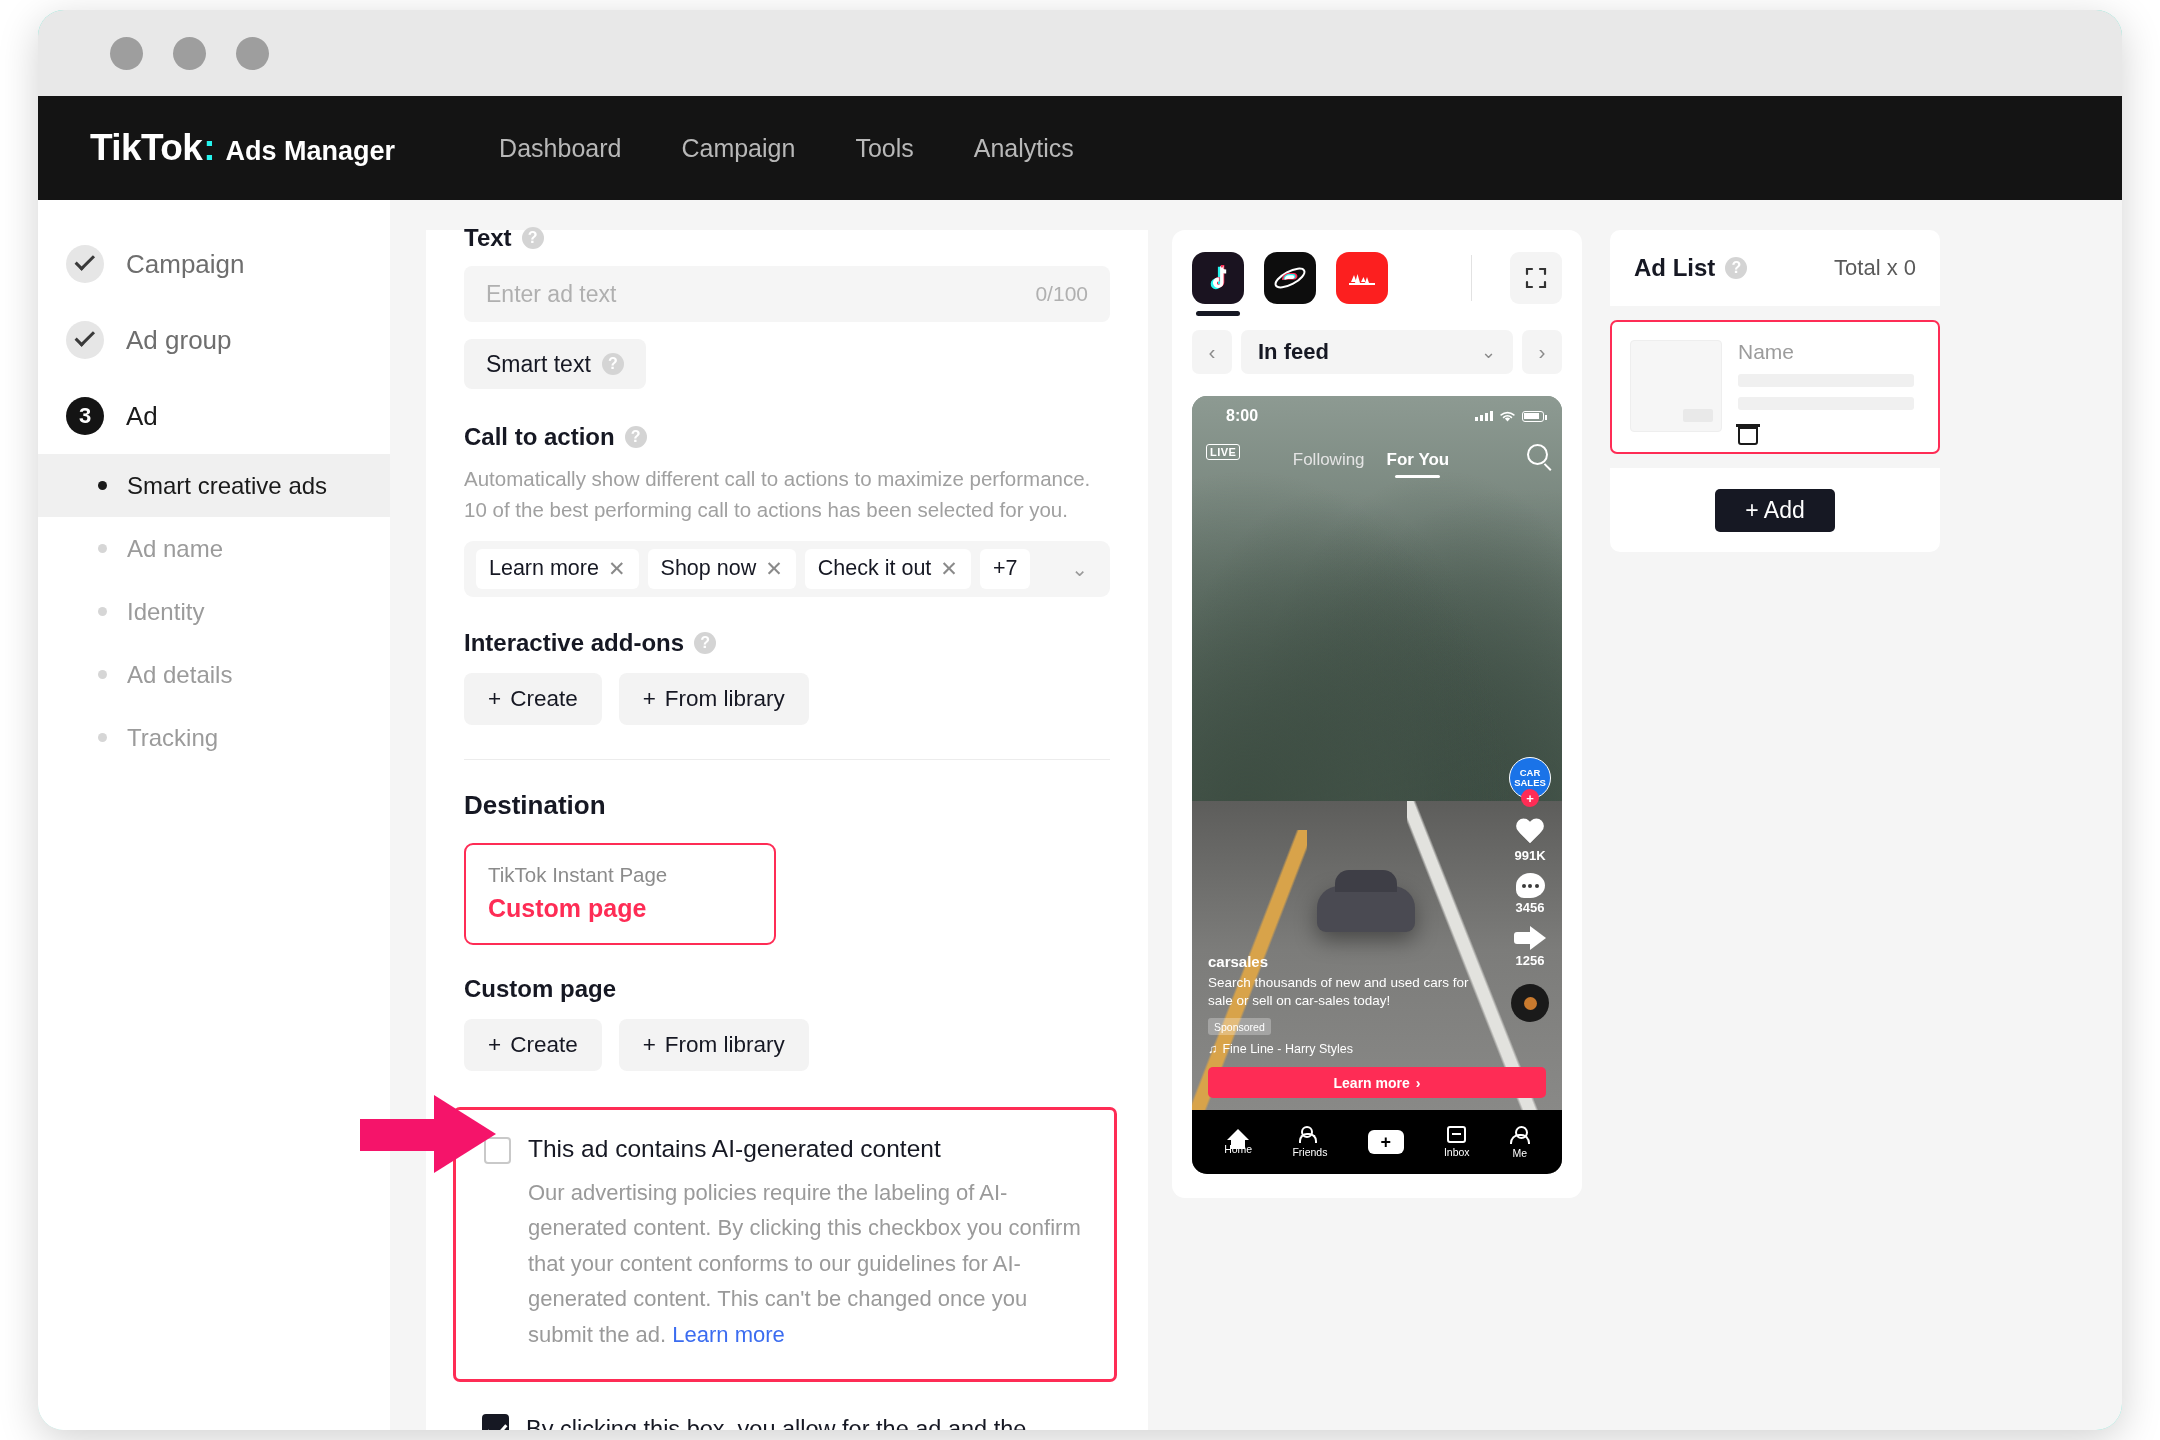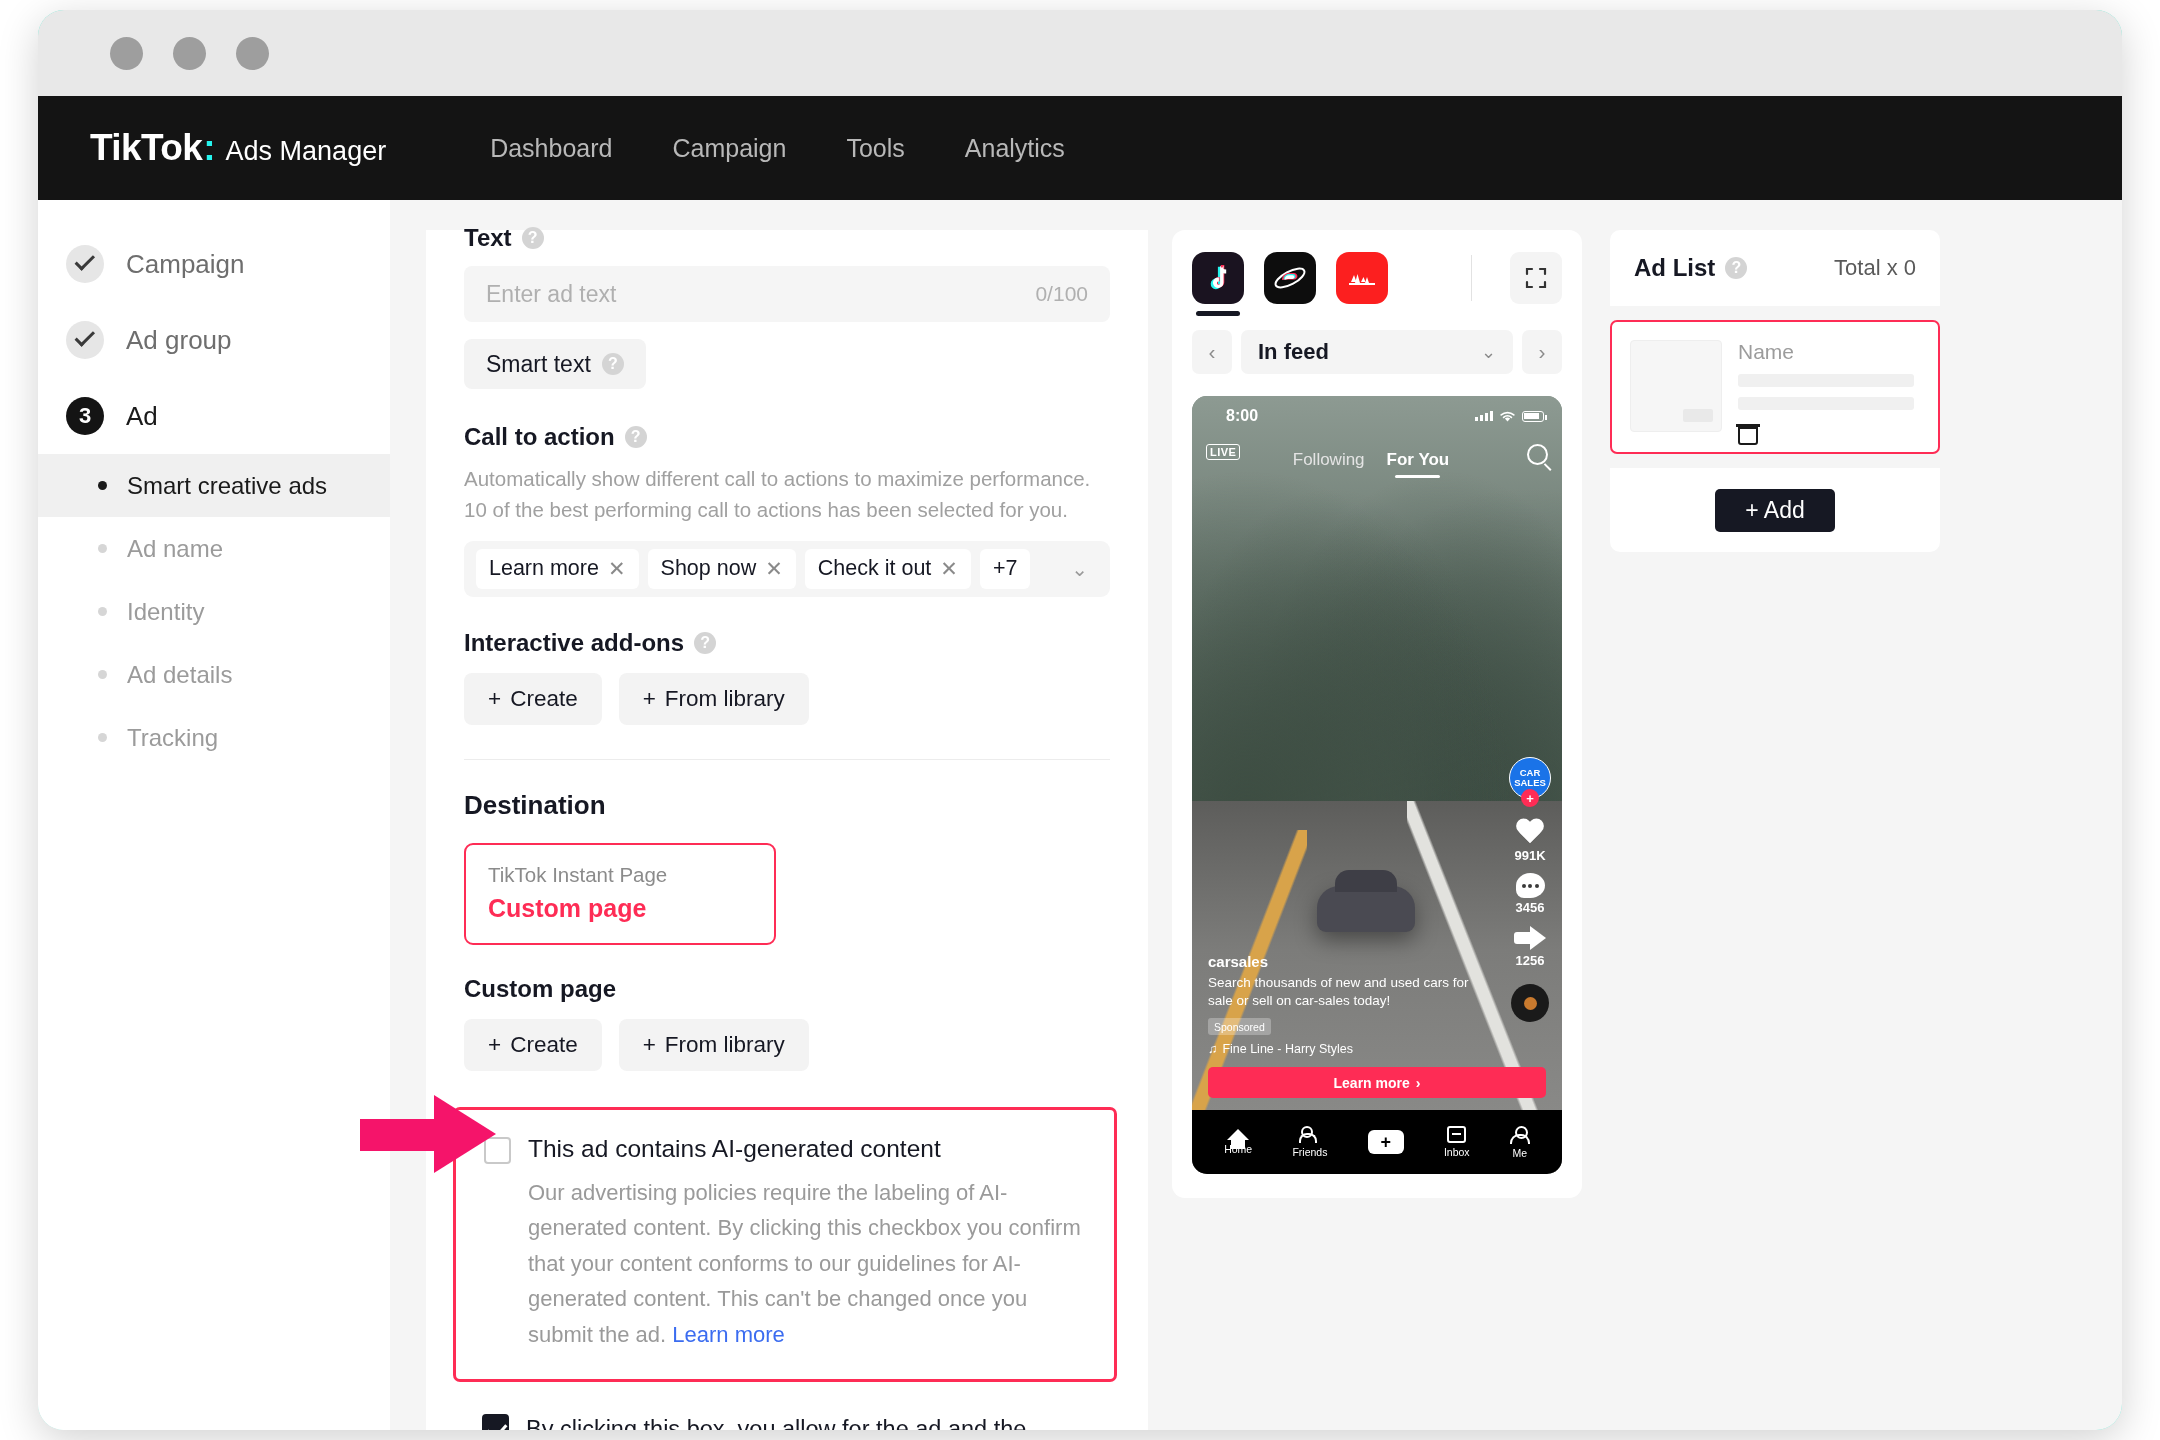--- a/index.html
+++ b/index.html
@@ -36,21 +36,21 @@
     background: #141414;
     display: flex;
     align-items: center;
     padding-left: 52px;
   }
   .brand { display: flex; align-items: baseline; white-space: nowrap; }
   .brand-tiktok {
     color: #fff; font-size: 37px; font-weight: bold; letter-spacing: -0.6px;
   }
   .brand-colon { color: #25f4ee; font-size: 37px; font-weight: bold; margin: 0 1px; }
-  .brand-sub { color: #fff; font-size: 27px; margin-left: 9px; font-weight: 400; }
+  .brand-sub { color: #fff; font-size: 27px; margin-left: 9px; font-weight: 700; }
   .navlinks { display: flex; margin-left: 74px; gap: 0; }
   .navlink {
     color: #b8b8b8; font-size: 25px; padding: 0 30px; cursor: pointer;
     white-space: nowrap;
   }
 
   
   .content {
     position: relative;
     height: 1230px;

